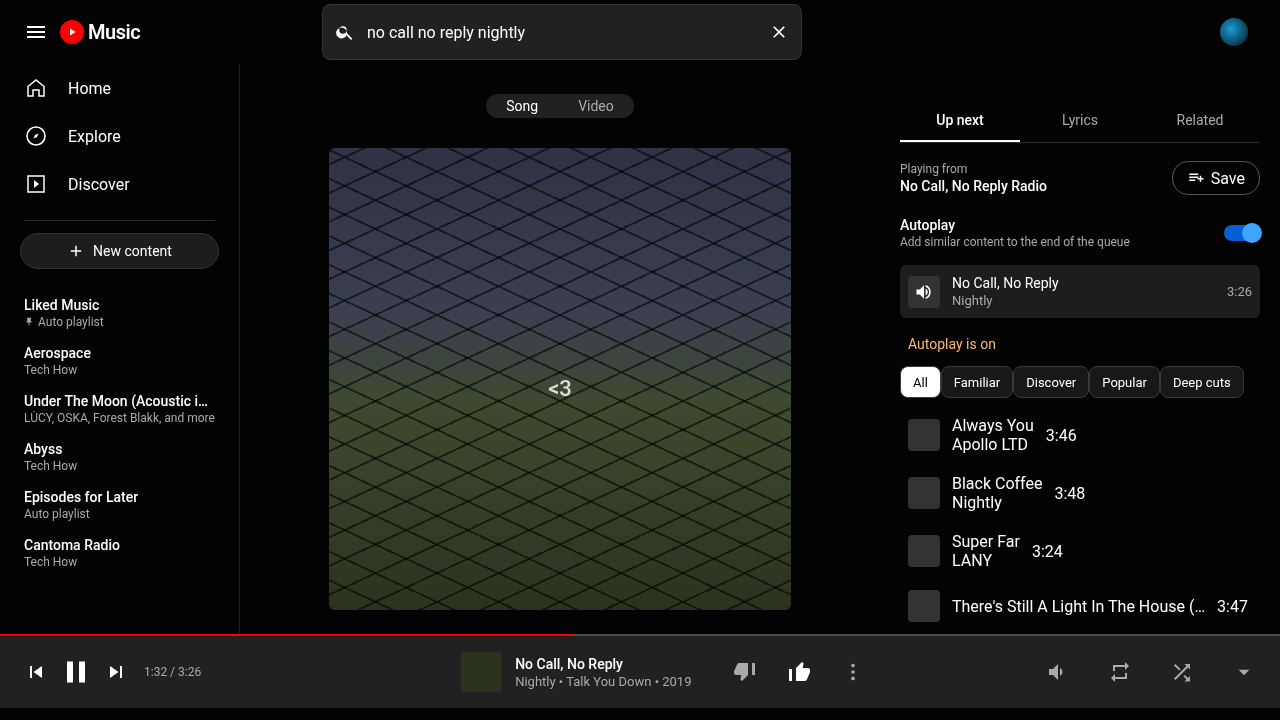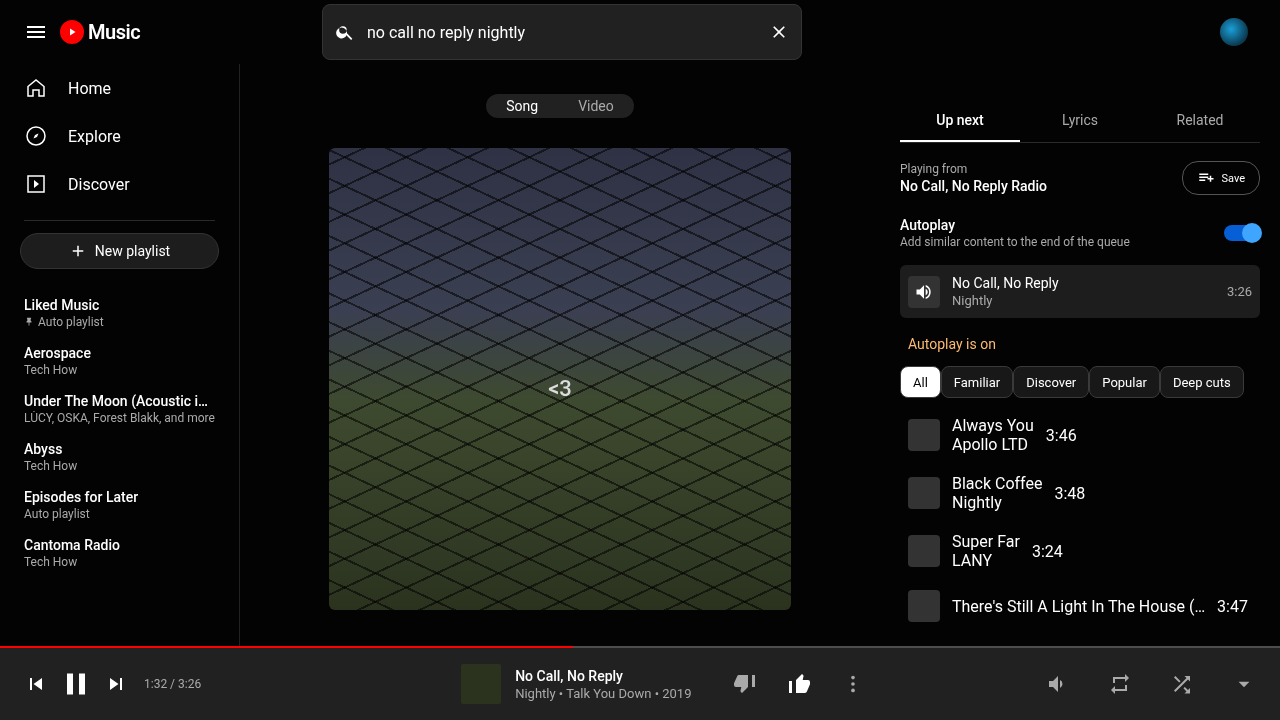--- a/index.html
+++ b/index.html
@@ -39,42 +39,42 @@
 .art::after{content:"<3";position:absolute;left:50%;top:52%;transform:translate(-50%,-50%);color:#ddd;font-size:22px;font-weight:500;}
 
 
 .panel { width:400px; padding:36px 20px 0 20px; display:flex; flex-direction:column; overflow:hidden;}
 .tabs { display:flex; border-bottom:1px solid #2a2a2a; }
 .tab { flex:1; text-align:center; padding:12px 0; font-size:14px; color:#aaa; cursor:pointer; }
 .tab.active { color:#fff; border-bottom:2px solid #fff; font-weight:500;}
 .from { margin-top:18px; display:flex; justify-content:space-between; align-items:center;}
 .from-txt .a{font-size:12px;color:#aaa;}
 .from-txt .b{font-size:14px;color:#fff;font-weight:500;margin-top:2px;}
-.save-btn{height:32px;border:1px solid #555;border-radius:16px;display:flex;align-items:center;gap:6px;padding:16px 14px;font-size:11px;cursor:pointer;}
+.save-btn{height:32px;border:1px solid #555;border-radius:16px;display:flex;align-items:center;gap:6px;padding:16px 14px;font-size:16px;cursor:pointer;}
 .autoplay{margin-top:22px;display:flex;justify-content:space-between;align-items:center;}
 .autoplay .t{font-size:14px;font-weight:500;}
 .autoplay .s{font-size:12px;color:#aaa;margin-top:2px;}
 .switch{width:36px;height:16px;background:#065fd4;border-radius:10px;position:relative;cursor:pointer;}
 .switch::after{content:"";position:absolute;right:-2px;top:-2px;width:20px;height:20px;border-radius:50%;background:#3ea6ff;}
 .row{display:flex;align-items:center;gap:12px;padding:10px 8px;border-radius:6px;}
 .row.now{background:#1d1d1d;margin-top:16px;}
 .thumb{width:32px;height:32px;border-radius:4px;background:#333;display:flex;align-items:center;justify-content:center;flex-shrink:0;}
 .row .info{flex:1;min-width:0;}
 .row .tt{font-size:14px;white-space:nowrap;overflow:hidden;text-overflow:ellipsis;}
 .row .ar{font-size:13px;color:#aaa;margin-top:2px;}
 .row .dur{font-size:13px;color:#aaa;}
 .auto-on{color:#fdba74;font-size:14px;margin:18px 8px 14px 8px;}
 .chips{display:flex;overflow:hidden;padding:0 0 8px 0;}
 .chip{height:32px;border:1px solid #3a3a3a;border-radius:8px;padding:0 12px;display:flex;align-items:center;font-size:13px;cursor:pointer;white-space:nowrap;background:#181818;}
 .chip.active{background:#fff;color:#000;}
 .queue{overflow:hidden;}
 .qrow{display:flex;align-items:center;gap:12px;padding:10px 8px;border-bottom:0;cursor:pointer;}
 
 
-.player{position:absolute;left:0;right:0;bottom:0;height:72px;background:#212121;display:flex;align-items:center;padding:0 16px;}
+.player{position:absolute;left:0;right:0;bottom:12px;height:72px;background:#212121;display:flex;align-items:center;padding:0 16px;}
 .progress{position:absolute;left:0;right:0;top:-2px;height:2px;background:#4d4d4d;}
 .progress .fill{height:100%;background:#ff0000;width:25%;}
 .pbtn{width:40px;height:40px;display:flex;align-items:center;justify-content:center;cursor:pointer;}
 .ptime{font-size:12px;color:#aaa;margin-left:8px;white-space:nowrap;}
 .track{display:flex;align-items:center;gap:14px;margin-left:260px;}
 .track .th{width:40px;height:40px;border-radius:2px;background:#2b331f;}
 .track .tt{font-size:14px;font-weight:500;}
 .track .meta{font-size:13px;color:#aaa;margin-top:2px;}
 .rctrl{margin-left:auto;display:flex;align-items:center;gap:22px;}
 
@@ -137,21 +137,21 @@
           <rect x="4" y="4" width="16" height="16" fill="none" stroke="#fff" stroke-width="1.5"></rect>
           <path d="M10 8l5 4-5 4z"></path>
         </svg>
       <span>Discover</span>
     </div>
     <div class="divider"></div>
     <div class="new-pl">
       <svg width="18" height="18" viewBox="0 0 24 24">
           <path d="M11 5h2v6h6v2h-6v6h-2v-6H5v-2h6z"></path>
         </svg>
-      <span>New playlist</span>
+      <span>New content</span>
     </div>
     <div id="pl-list">
         <div class="pl-item">
           <div class="pl-title">Liked Music</div>
           <div class="pl-sub"><svg width="10" height="10" viewBox="0 0 24 24" style="fill:#aaa">
               <path d="M16 9V4h1V2H7v2h1v5l-2 2v2h5v7l1 1 1-1v-7h5v-2z"></path>
             </svg> Auto playlist</div>
         </div>
         <div class="pl-item">
           <div class="pl-title">Aerospace</div>

